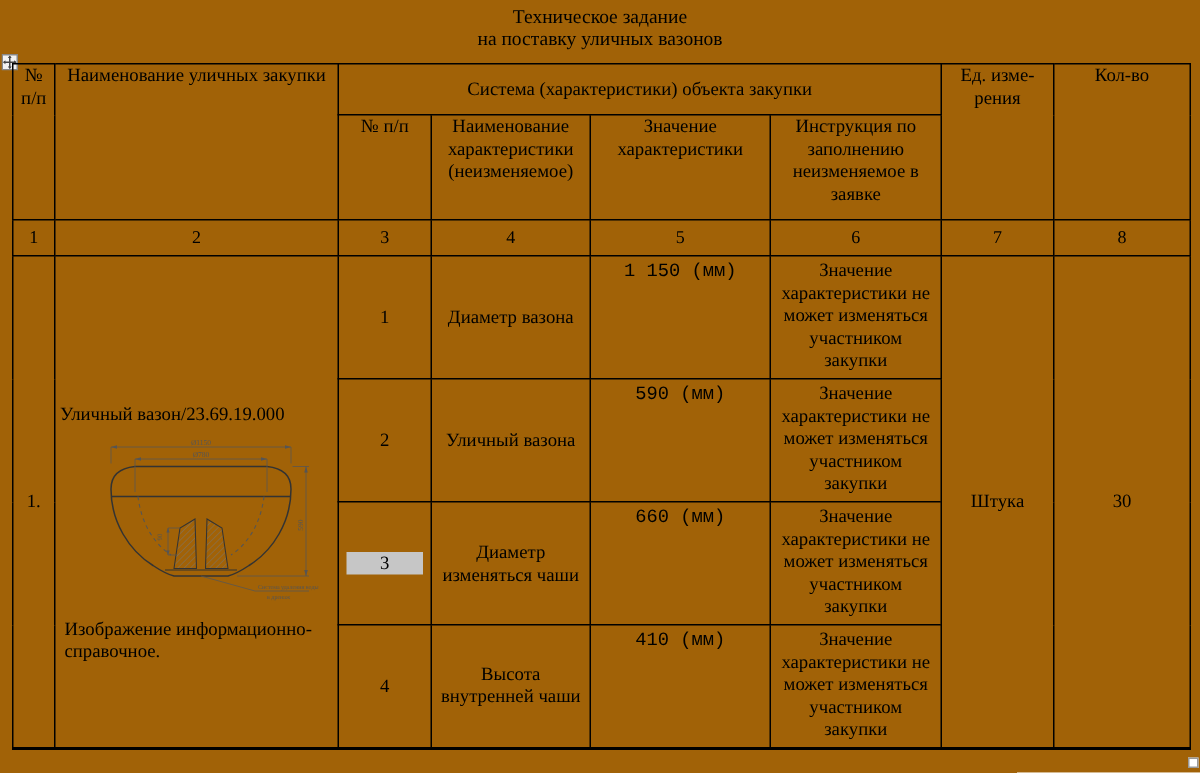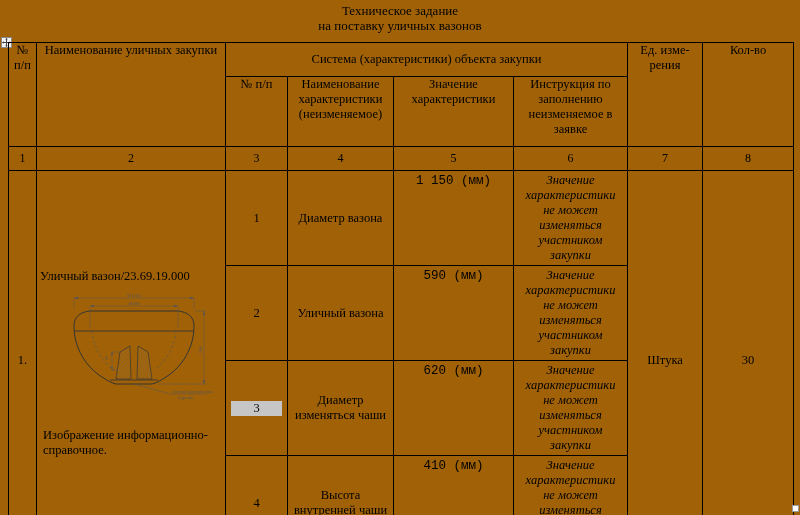--- a/index.html
+++ b/index.html
@@ -7,26 +7,26 @@
         font-family:"Liberation Serif","DejaVu Serif",serif;color:#000;}
   .title{position:absolute;top:3px;left:0;width:100%;text-align:center;
          font-size:13px;line-height:1.18;}
   .doc-table{position:absolute;left:8px;top:42px;width:786px;
              border-collapse:collapse;table-layout:fixed;
              border:1px solid #000;border-bottom:2px solid #000;}
   .doc-table td{border:1px solid #000;font-size:12.5px;line-height:1.2;
                 padding:0 3px;text-align:center;vertical-align:top;overflow:hidden;}
   tr.nums td{vertical-align:middle;padding:0;font-size:12px;}
   td.vmid{vertical-align:middle;}
-  td.instr{padding:2px 5px;font-style:italic;}
+  td.instr{padding:2px 5px;}
   td.val{padding-top:3px;font-family:Liberation Mono, monospace;}
   .hl{display:block;margin:0 2px;background:#c6c6c6;}
   .obj-inner{display:flex;flex-direction:column;align-items:flex-start;height:100%;}
   .obj-name{margin-top:98px;}
-  .obj-note{align-self:flex-start;text-align:left;margin-top:20px;padding-left:3px;}
+  .obj-note{align-self:flex-start;text-align:left;margin-top:4px;padding-left:3px;}
   .drawing{margin-top:6px;margin-left:14px;}
   .move-handle{position:absolute;left:1px;top:34px;width:11px;height:11px;cursor:move;}
   .resize-handle{position:absolute;left:792px;top:505px;width:7px;height:7px;
                  border:1px solid #999;background:#fff;box-sizing:border-box;}
   svg text{font-family:"Liberation Serif","DejaVu Serif",serif;}
 </style>
 </head>
 <body>
 
 <div class="page">
@@ -190,21 +190,21 @@
     </tr>
 
     <tr style="height:82px">
       <td class="vmid">
         <span class="hl">3</span>
       </td>
       <td class="vmid">
         <span>Диаметр изменяться чаши</span>
       </td>
       <td class="val">
-        <span>620 (мм)</span>
+        <span>660 (мм)</span>
       </td>
       <td class="instr">
         <span>Значение характеристики не может изменяться участником закупки</span>
       </td>
     </tr>
 
     <tr style="height:82px">
       <td class="vmid">
         <span>4</span>
       </td>

